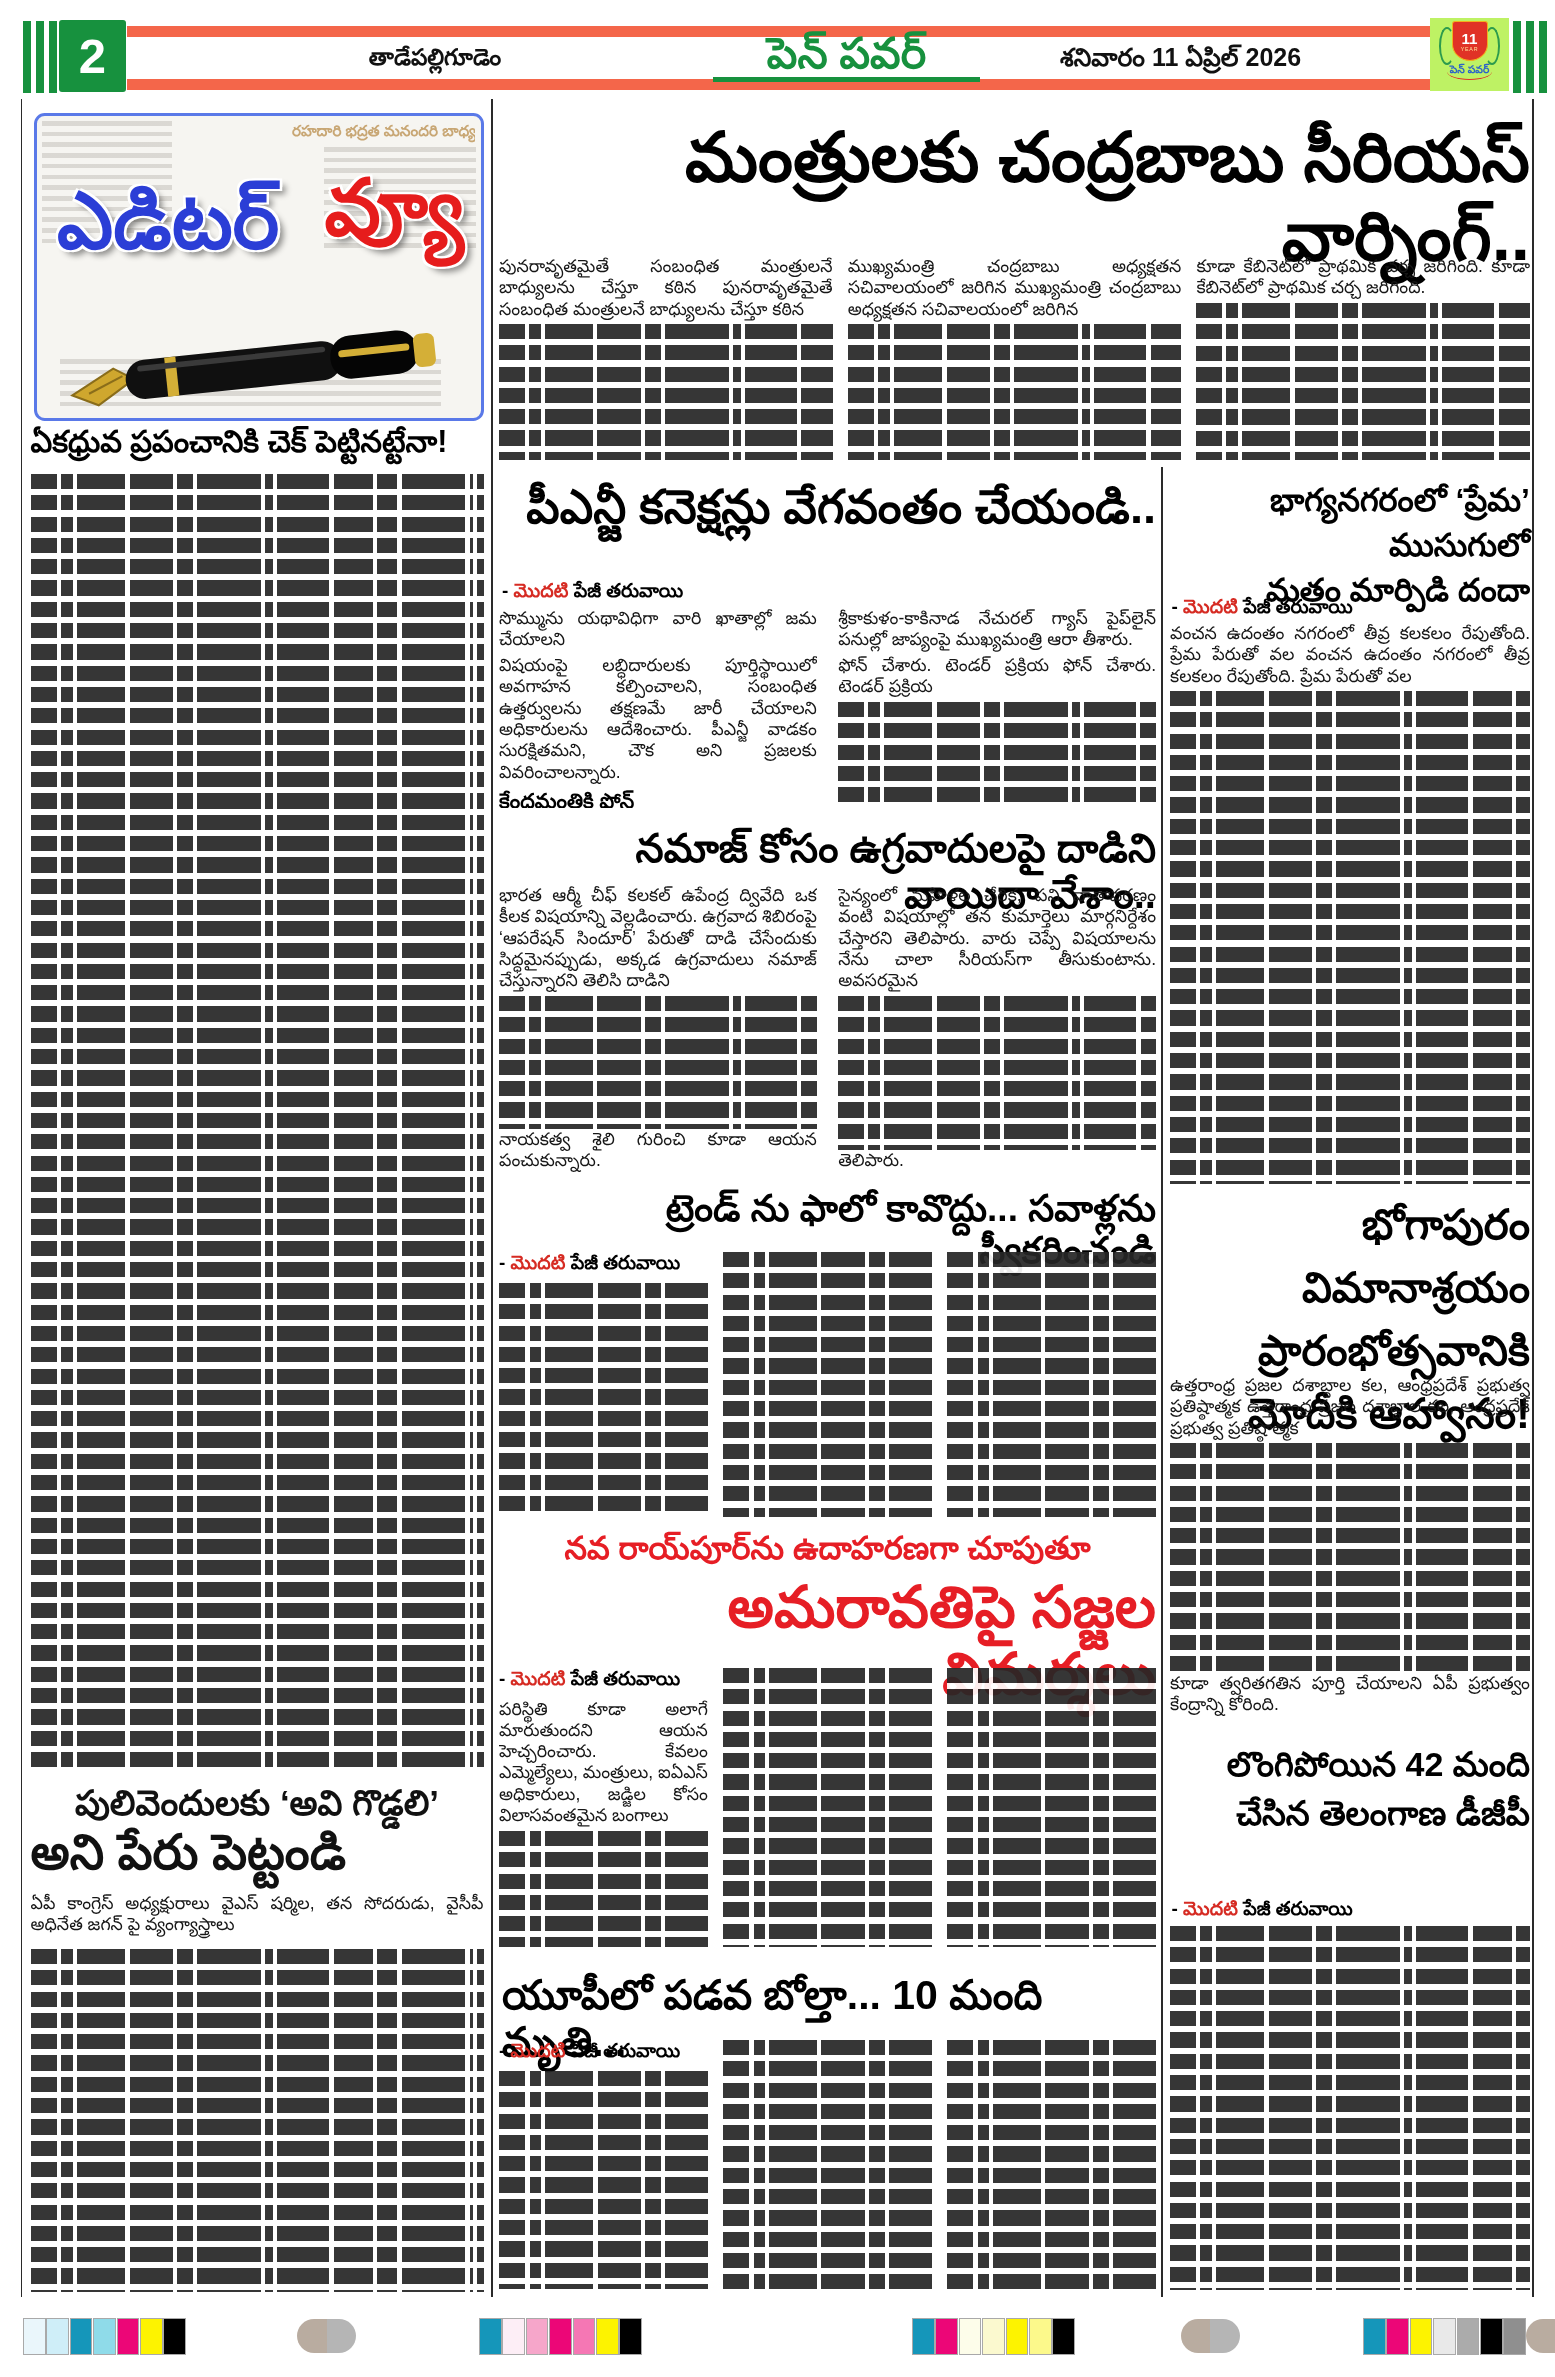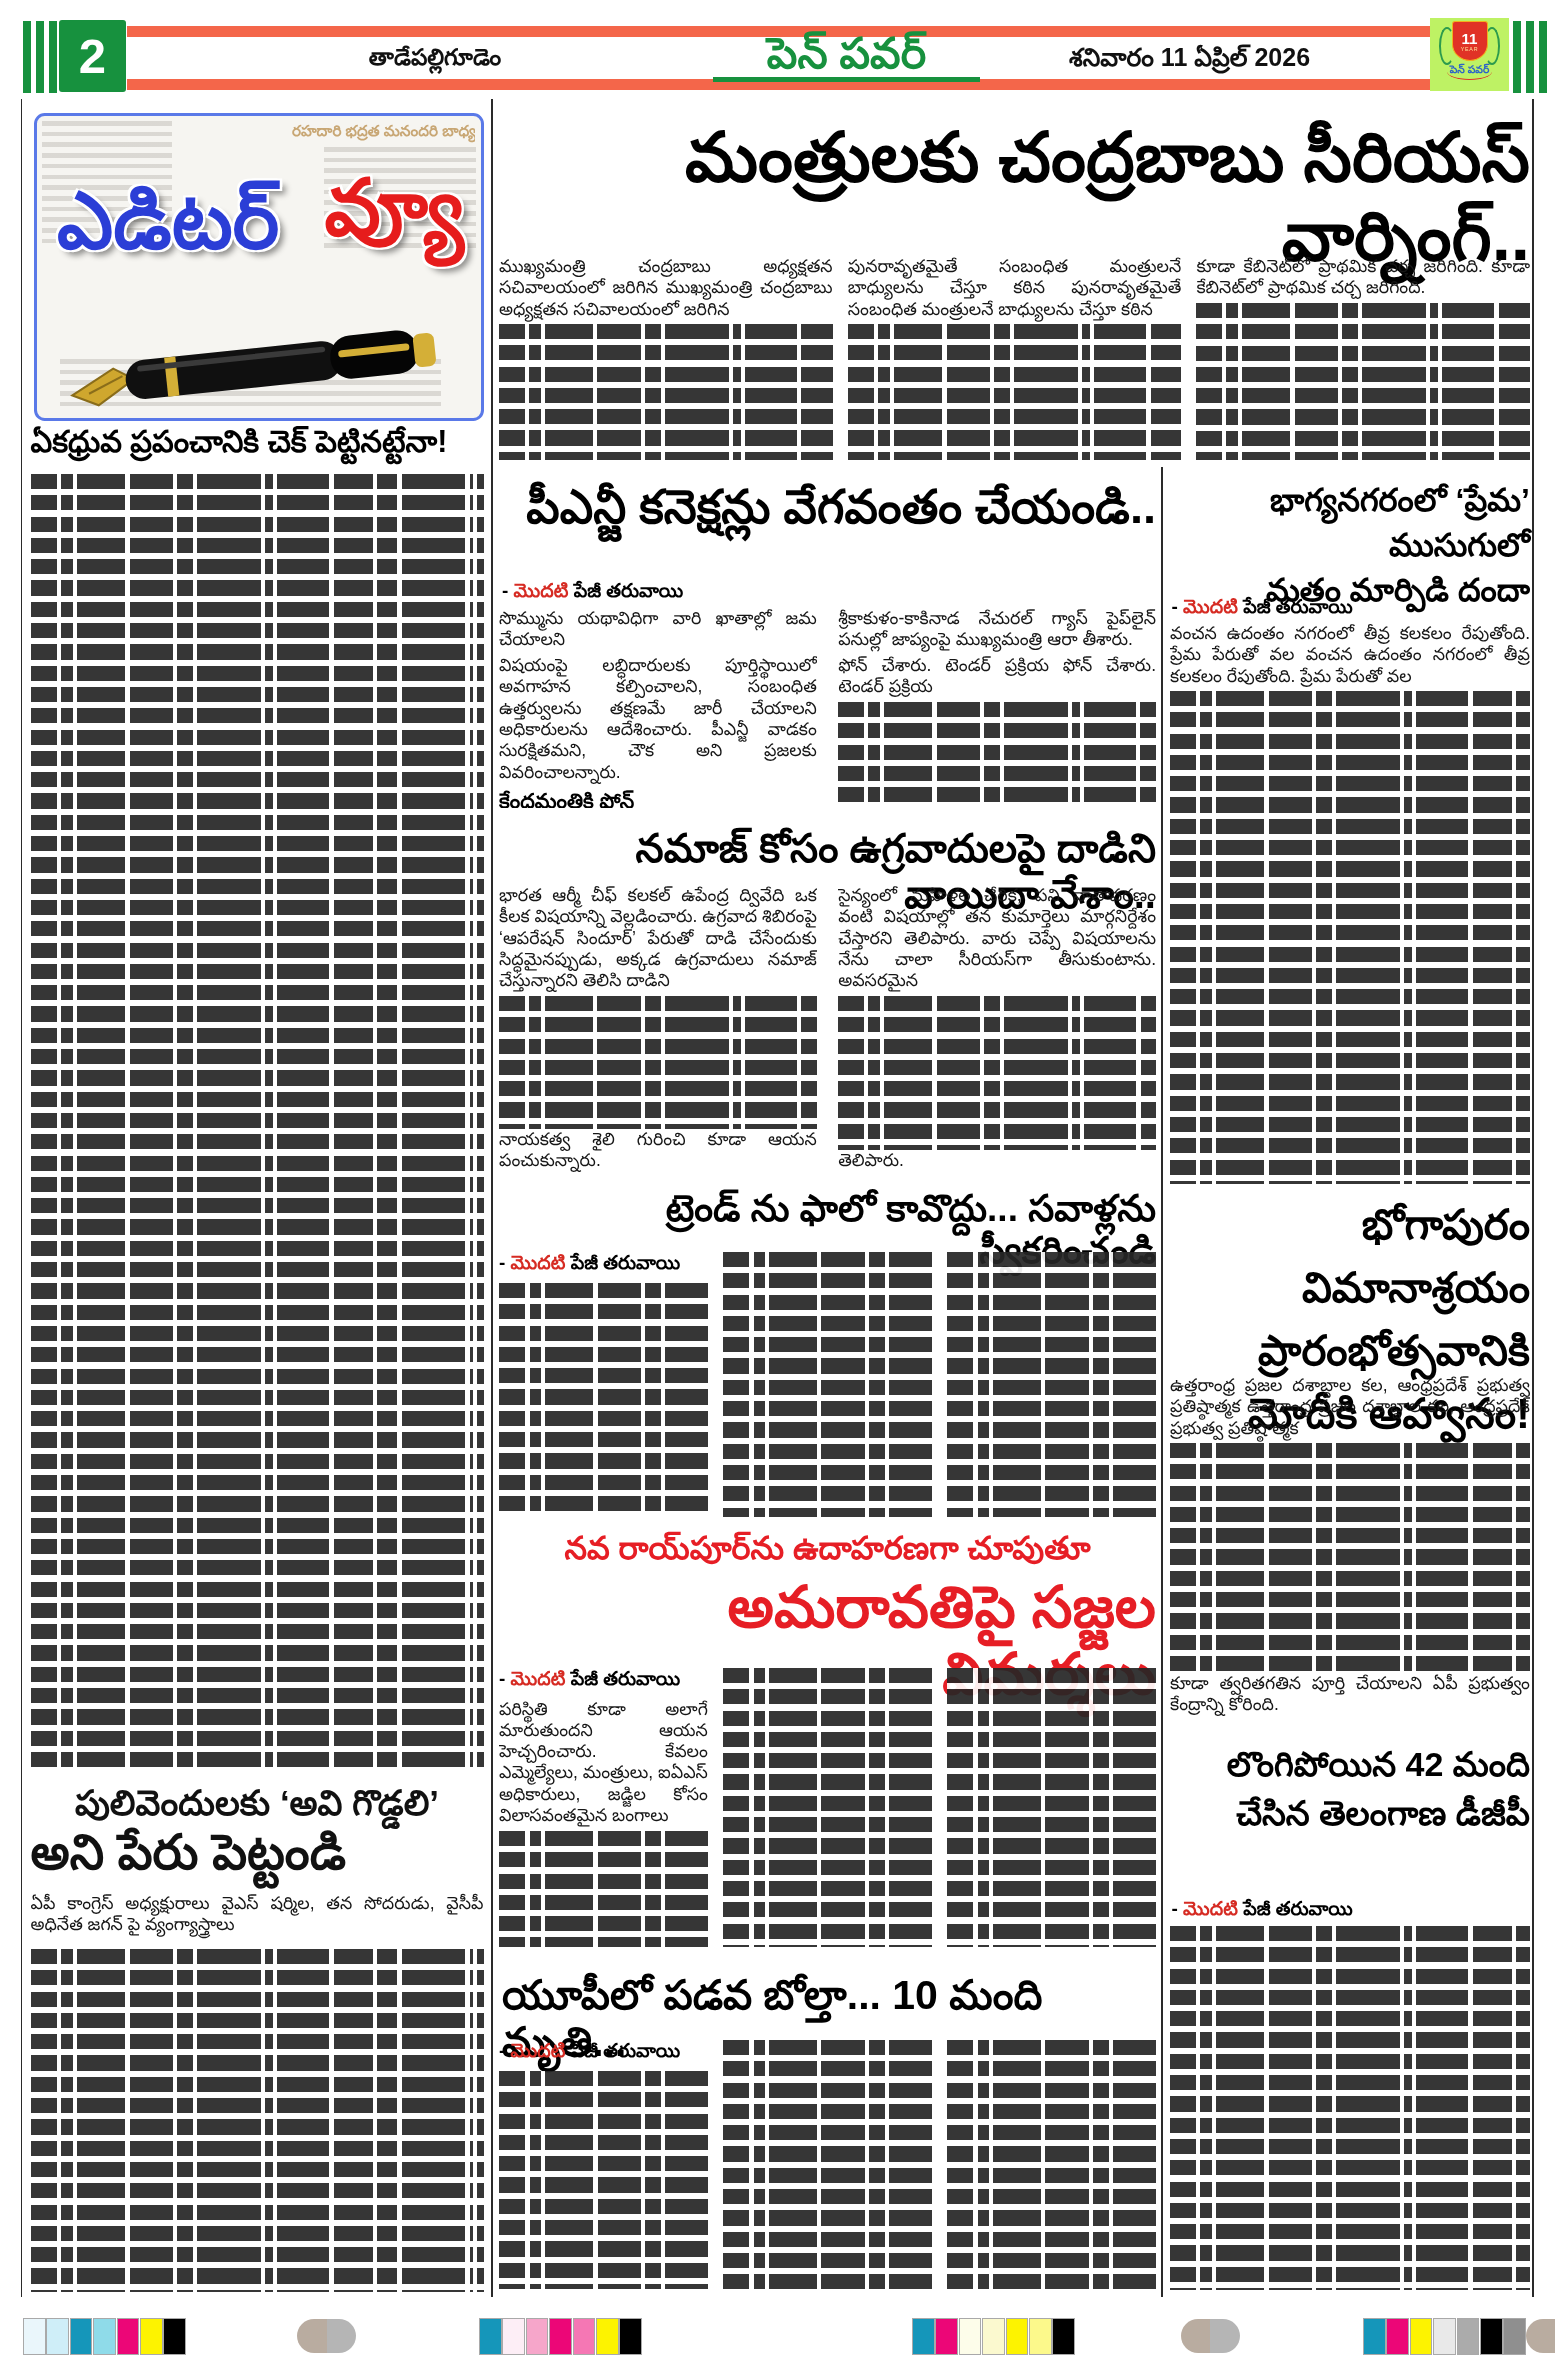--- a/index.html
+++ b/index.html
@@ -14,21 +14,21 @@
     border-radius:3px;display:flex;align-items:center;justify-content:center;}
   #pagenum span{color:#fff;font-size:49px;font-weight:900;}
   #band{position:absolute;left:127px;top:26px;width:1305px;height:64px;background:#fff;}
   #band .bar{position:absolute;left:0;width:100%;height:10.7px;background:#f4664a;}
   #band .bar.t{top:0;} #band .bar.b{bottom:0;}
   #m-location{position:absolute;left:290px;top:44px;width:290px;text-align:center;
     font-size:23px;font-weight:bold;color:#111;}
   #m-paper{position:absolute;left:713px;top:32px;width:267px;text-align:center;
     font-size:43px;font-weight:900;color:#17913e;border-bottom:5.3px solid #17913e;
     padding-bottom:1.5px;line-height:1.0;}
-  #m-date{position:absolute;left:1060px;top:43px;width:259px;text-align:center;
+  #m-date{position:absolute;left:1060px;top:43px;width:259px;text-align:left;
     font-size:25px;font-weight:bold;color:#111;}
   #emblem{position:absolute;left:1430px;top:18.3px;width:79px;height:73px;background:#bef264;
     display:flex;flex-direction:column;align-items:center;}
   .shield{width:34px;height:38px;margin-top:3px;background:#e03226;border:1.5px solid #f2b01e;
     border-radius:3px 3px 50% 50%/3px 3px 42% 42%;display:flex;flex-direction:column;
     align-items:center;justify-content:center;position:relative;z-index:2;}
   .shield b{color:#fff;font-size:15.2px;font-weight:900;line-height:1;}
   .shield em{color:#ffe49a;font-size:5.3px;font-style:normal;letter-spacing:0.8px;}
   .laurel{position:absolute;top:9.1px;width:12.2px;height:34px;border:2.3px solid #2c9b4d;
     border-radius:50%;}
@@ -172,25 +172,25 @@
   <div id="ed-h2b">అని పేరు పెట్టండి</div>
   <div id="ed-lead2">
     <p class="lede">ఏపీ కాంగ్రెస్ అధ్యక్షురాలు వైఎస్ షర్మిల, తన సోదరుడు, వైసీపీ అధినేత జగన్ పై వ్యంగ్యాస్త్రాలు</p>
   </div>
   <div id="ed-body2" class="sim block"></div>
 
   <section class="sec" id="sec-top">
     <div class="hl center">మంత్రులకు చంద్రబాబు సీరియస్ వార్నింగ్..</div>
     <div class="cols g20">
       <div class="col">
+        <p class="lede">పునరావృతమైతే సంబంధిత మంత్రులనే బాధ్యులను చేస్తూ కఠిన పునరావృతమైతే సంబంధిత మంత్రులనే బాధ్యులను చేస్తూ కఠిన</p>
+        <div class="sim"></div>
+      </div>
+      <div class="col">
         <p class="lede">ముఖ్యమంత్రి చంద్రబాబు అధ్యక్షతన సచివాలయంలో జరిగిన ముఖ్యమంత్రి చంద్రబాబు అధ్యక్షతన సచివాలయంలో జరిగిన</p>
-        <div class="sim"></div>
-      </div>
-      <div class="col">
-        <p class="lede">పునరావృతమైతే సంబంధిత మంత్రులనే బాధ్యులను చేస్తూ కఠిన పునరావృతమైతే సంబంధిత మంత్రులనే బాధ్యులను చేస్తూ కఠిన</p>
         <div class="sim"></div>
       </div>
       <div class="col">
         <p class="lede">కూడా కేబినెట్‌లో ప్రాథమిక చర్చ జరిగింది. కూడా కేబినెట్‌లో ప్రాథమిక చర్చ జరిగింది.</p>
         <div class="sim"></div>
       </div>
     </div>
   </section>
 
   <section class="sec" id="sec-png">

